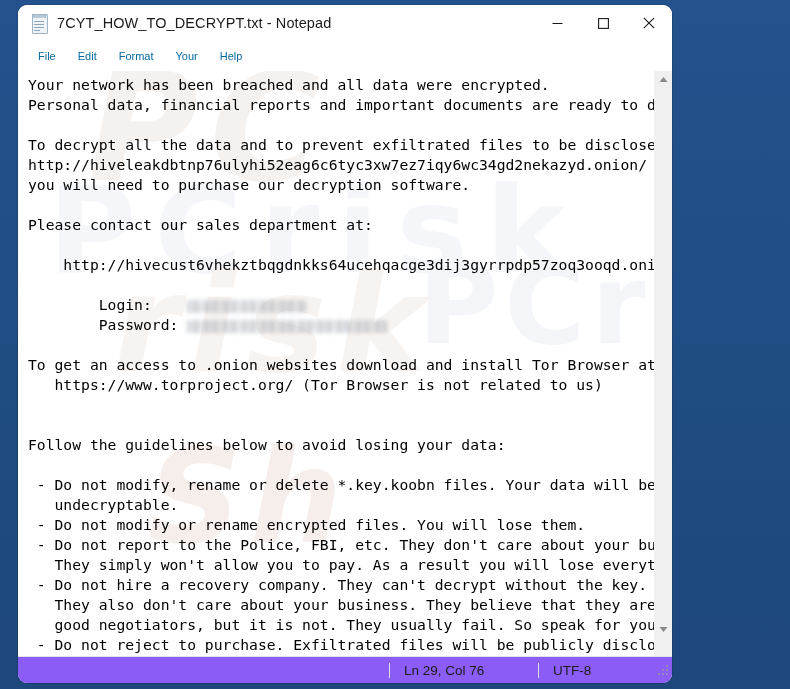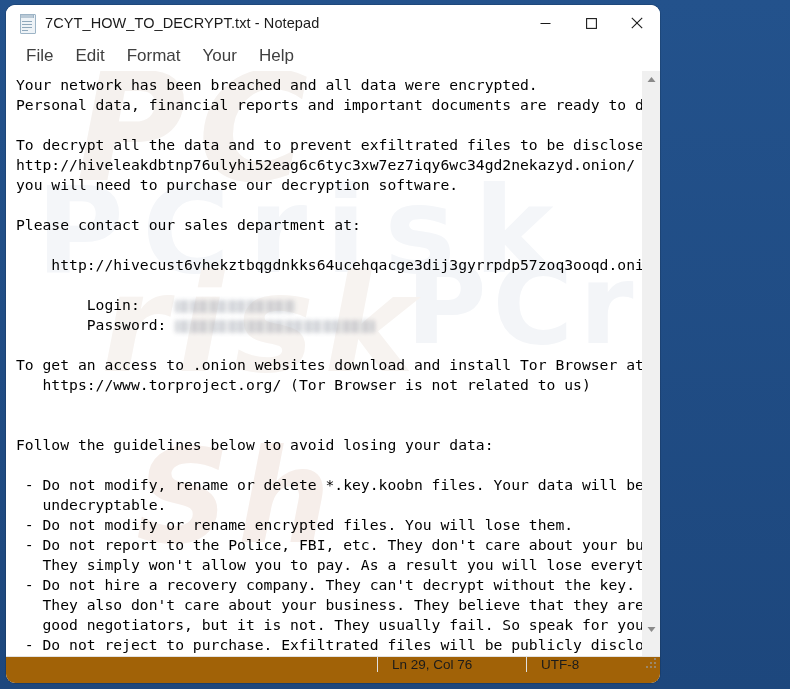--- a/index.html
+++ b/index.html
@@ -19,21 +19,21 @@
     position: absolute;
     left: 0; top: 0;
     width: 790px;
     height: 689px;
     background: linear-gradient(180deg,#23528c 0%, #1d477d 100%);
     box-sizing: border-box;
   }
 
   #window {
     position: absolute;
-    left: 6px;
+    left: 18px;
     top: 5px;
     width: 654px;
     height: 678px;
     background: #ffffff;
     border-radius: 9px 9px 9px 9px;
     box-sizing: border-box;
     overflow: hidden;
     box-shadow: 0 0 0 1px rgba(0,0,0,0.12);
   }
 
@@ -113,22 +113,22 @@
 
   
   #menubar {
     height: 30px;
     background: #ffffff;
     display: flex;
     align-items: center;
     padding-left: 9px;
   }
   .menu-item {
-    font-size: 17px;
-    color: #404040;
+    font-size: 11px;
+    color: #0369a1;
     padding: 3px 11px 4px 11px;
     border-radius: 4px;
     cursor: default;
     white-space: nowrap;
   }
 
   
   #editor-wrap {
     position: relative;
     height: 585px;
@@ -252,24 +252,24 @@
     top: 18px;
     width: 11px;
     height: 0px;
     background: #cdcdcd;
     border-radius: 6px;
   }
 
   
   #statusbar {
     height: 27px;
-    background: #a16207;
+    background: #8b5cf6;
     border-top: 1px solid #e2e2e2;
     display: flex;
-    align-items: flex-start;
+    align-items: center;
     font-size: 13.5px;
     color: #1b1b1b;
     border-radius: 0 0 8px 8px;
   }
   .sb-spacer { flex: 1 1 auto; }
   .sb-cell {
     display: flex;
     align-items: center;
     padding: 0 14px 0 14px;
     border-left: 1px solid #e0e0e0;

